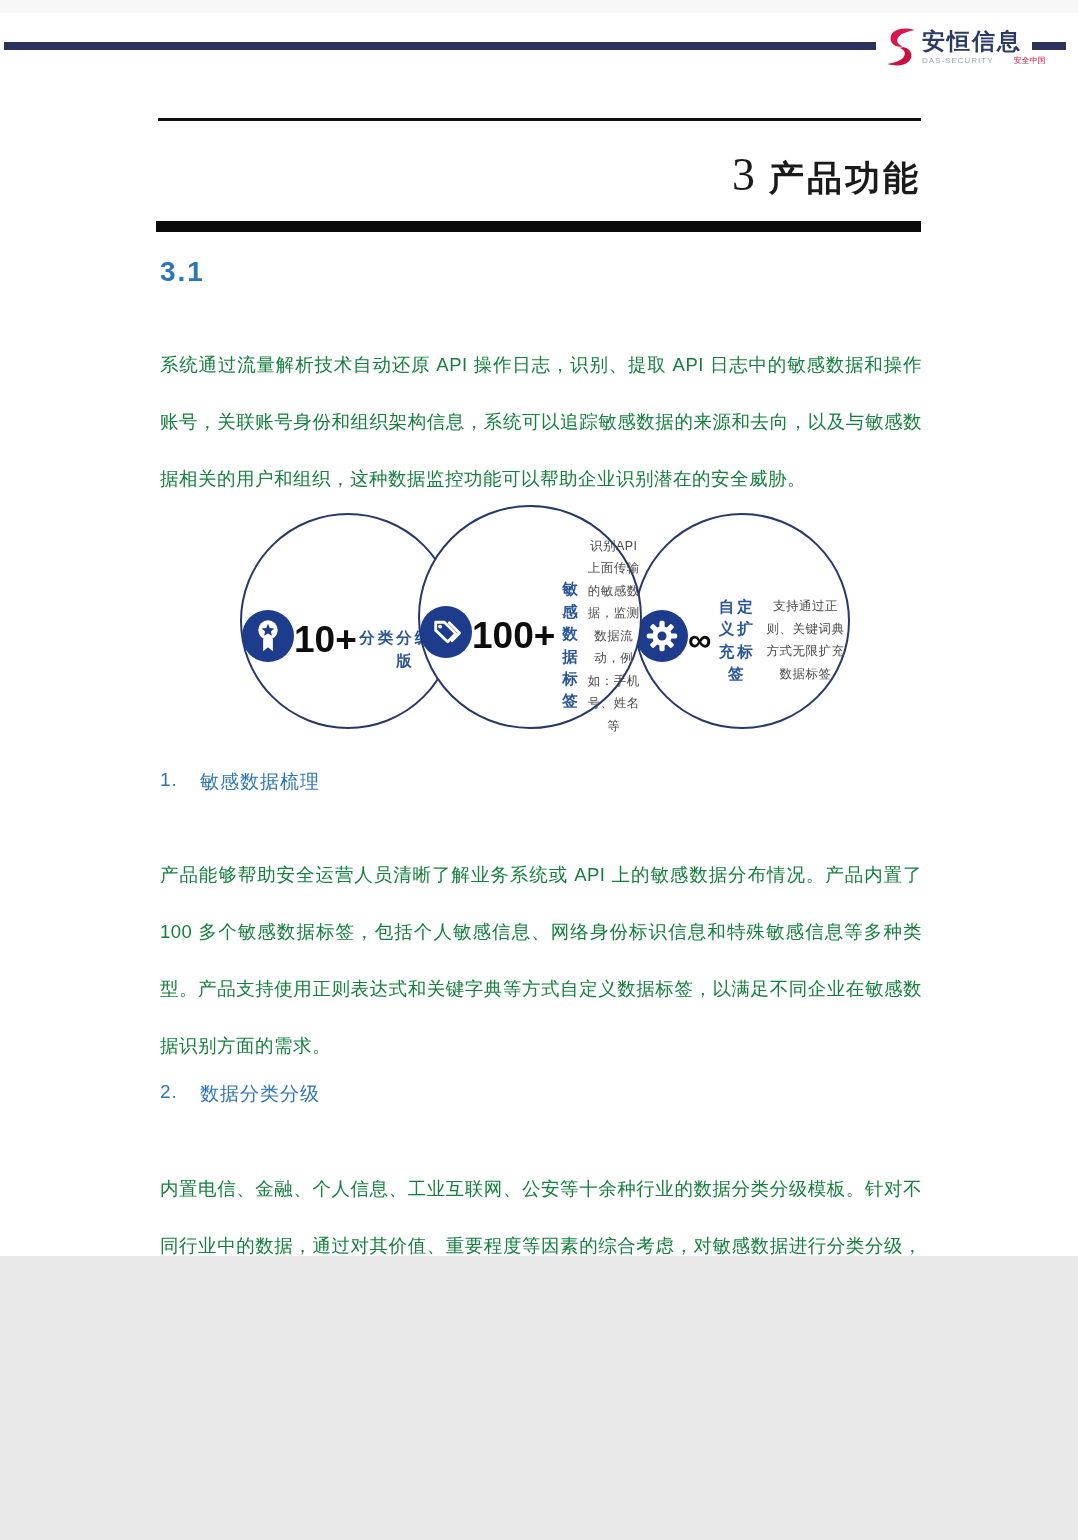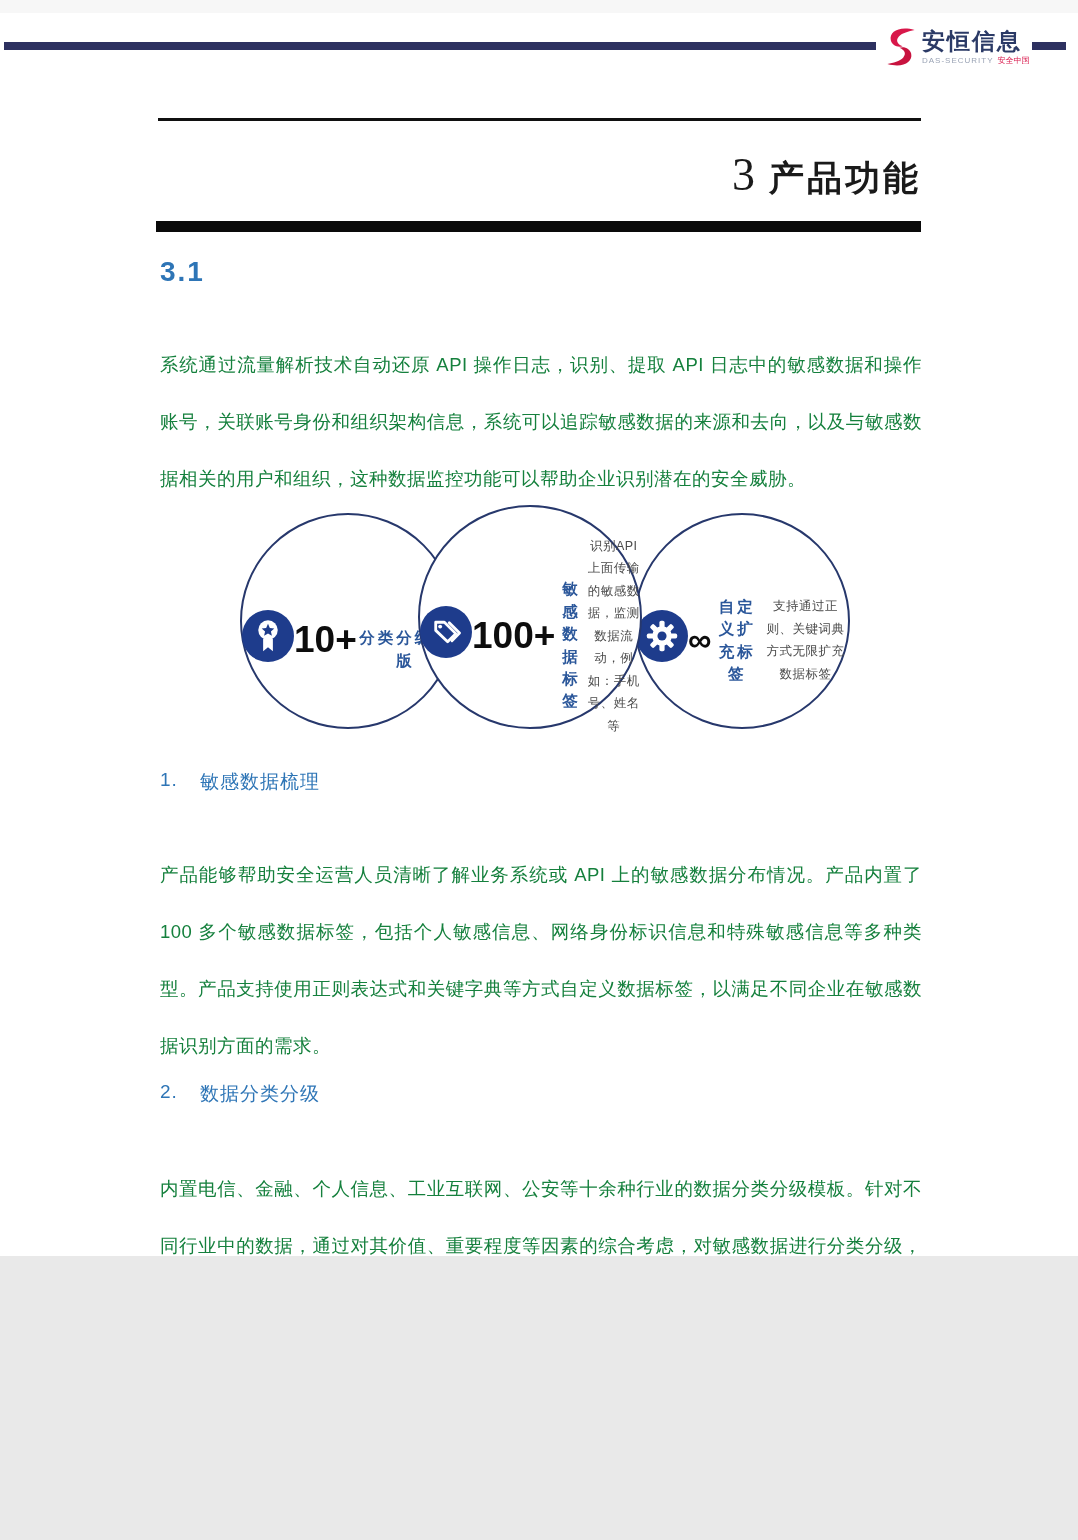--- a/index.html
+++ b/index.html
@@ -13,21 +13,21 @@
   .bottom-strip{position:absolute;left:0;top:1528px;width:100%;height:12px;background:#f1f1f1;}
 
   
   .hline{position:absolute;top:42px;height:8px;background:#2d3160;}
   .hline.left{left:4px;width:872px;}
   .hline.right{left:1032px;width:34px;}
   .logo{position:absolute;left:884px;top:20px;width:150px;height:54px;display:flex;align-items:center;}
   .logo svg{width:34px;height:46px;flex:0 0 auto;}
   .logo-txt{margin-left:4px;display:flex;flex-direction:column;line-height:1;}
   .logo-cn{font-size:23px;font-weight:bold;color:#2b3a66;letter-spacing:2px;}
-  .logo-sub{margin-top:4px;font-size:8px;display:flex;gap:4px;align-items:baseline;white-space:nowrap;}
+  .logo-sub{margin-top:4px;font-size:8px;display:flex;gap:20px;align-items:baseline;white-space:nowrap;}
   .logo-en{color:#9aa3b5;letter-spacing:1px;}
   .logo-tag{color:#d8174a;}
 
   
   .rule-thin{position:absolute;left:158px;top:118px;width:763px;height:3px;background:#101010;}
   .rule-thick{position:absolute;left:156px;top:221px;width:765px;height:11px;background:#0a0a0a;}
   .chapter{position:absolute;right:157px;top:148px;text-align:right;white-space:nowrap;}
   .chapter .num{font-family:"Liberation Serif","DejaVu Serif",serif;font-size:46px;font-weight:500;}
   .chapter .ttl{font-size:35px;font-weight:bold;letter-spacing:3px;margin-left:14px;}
 

